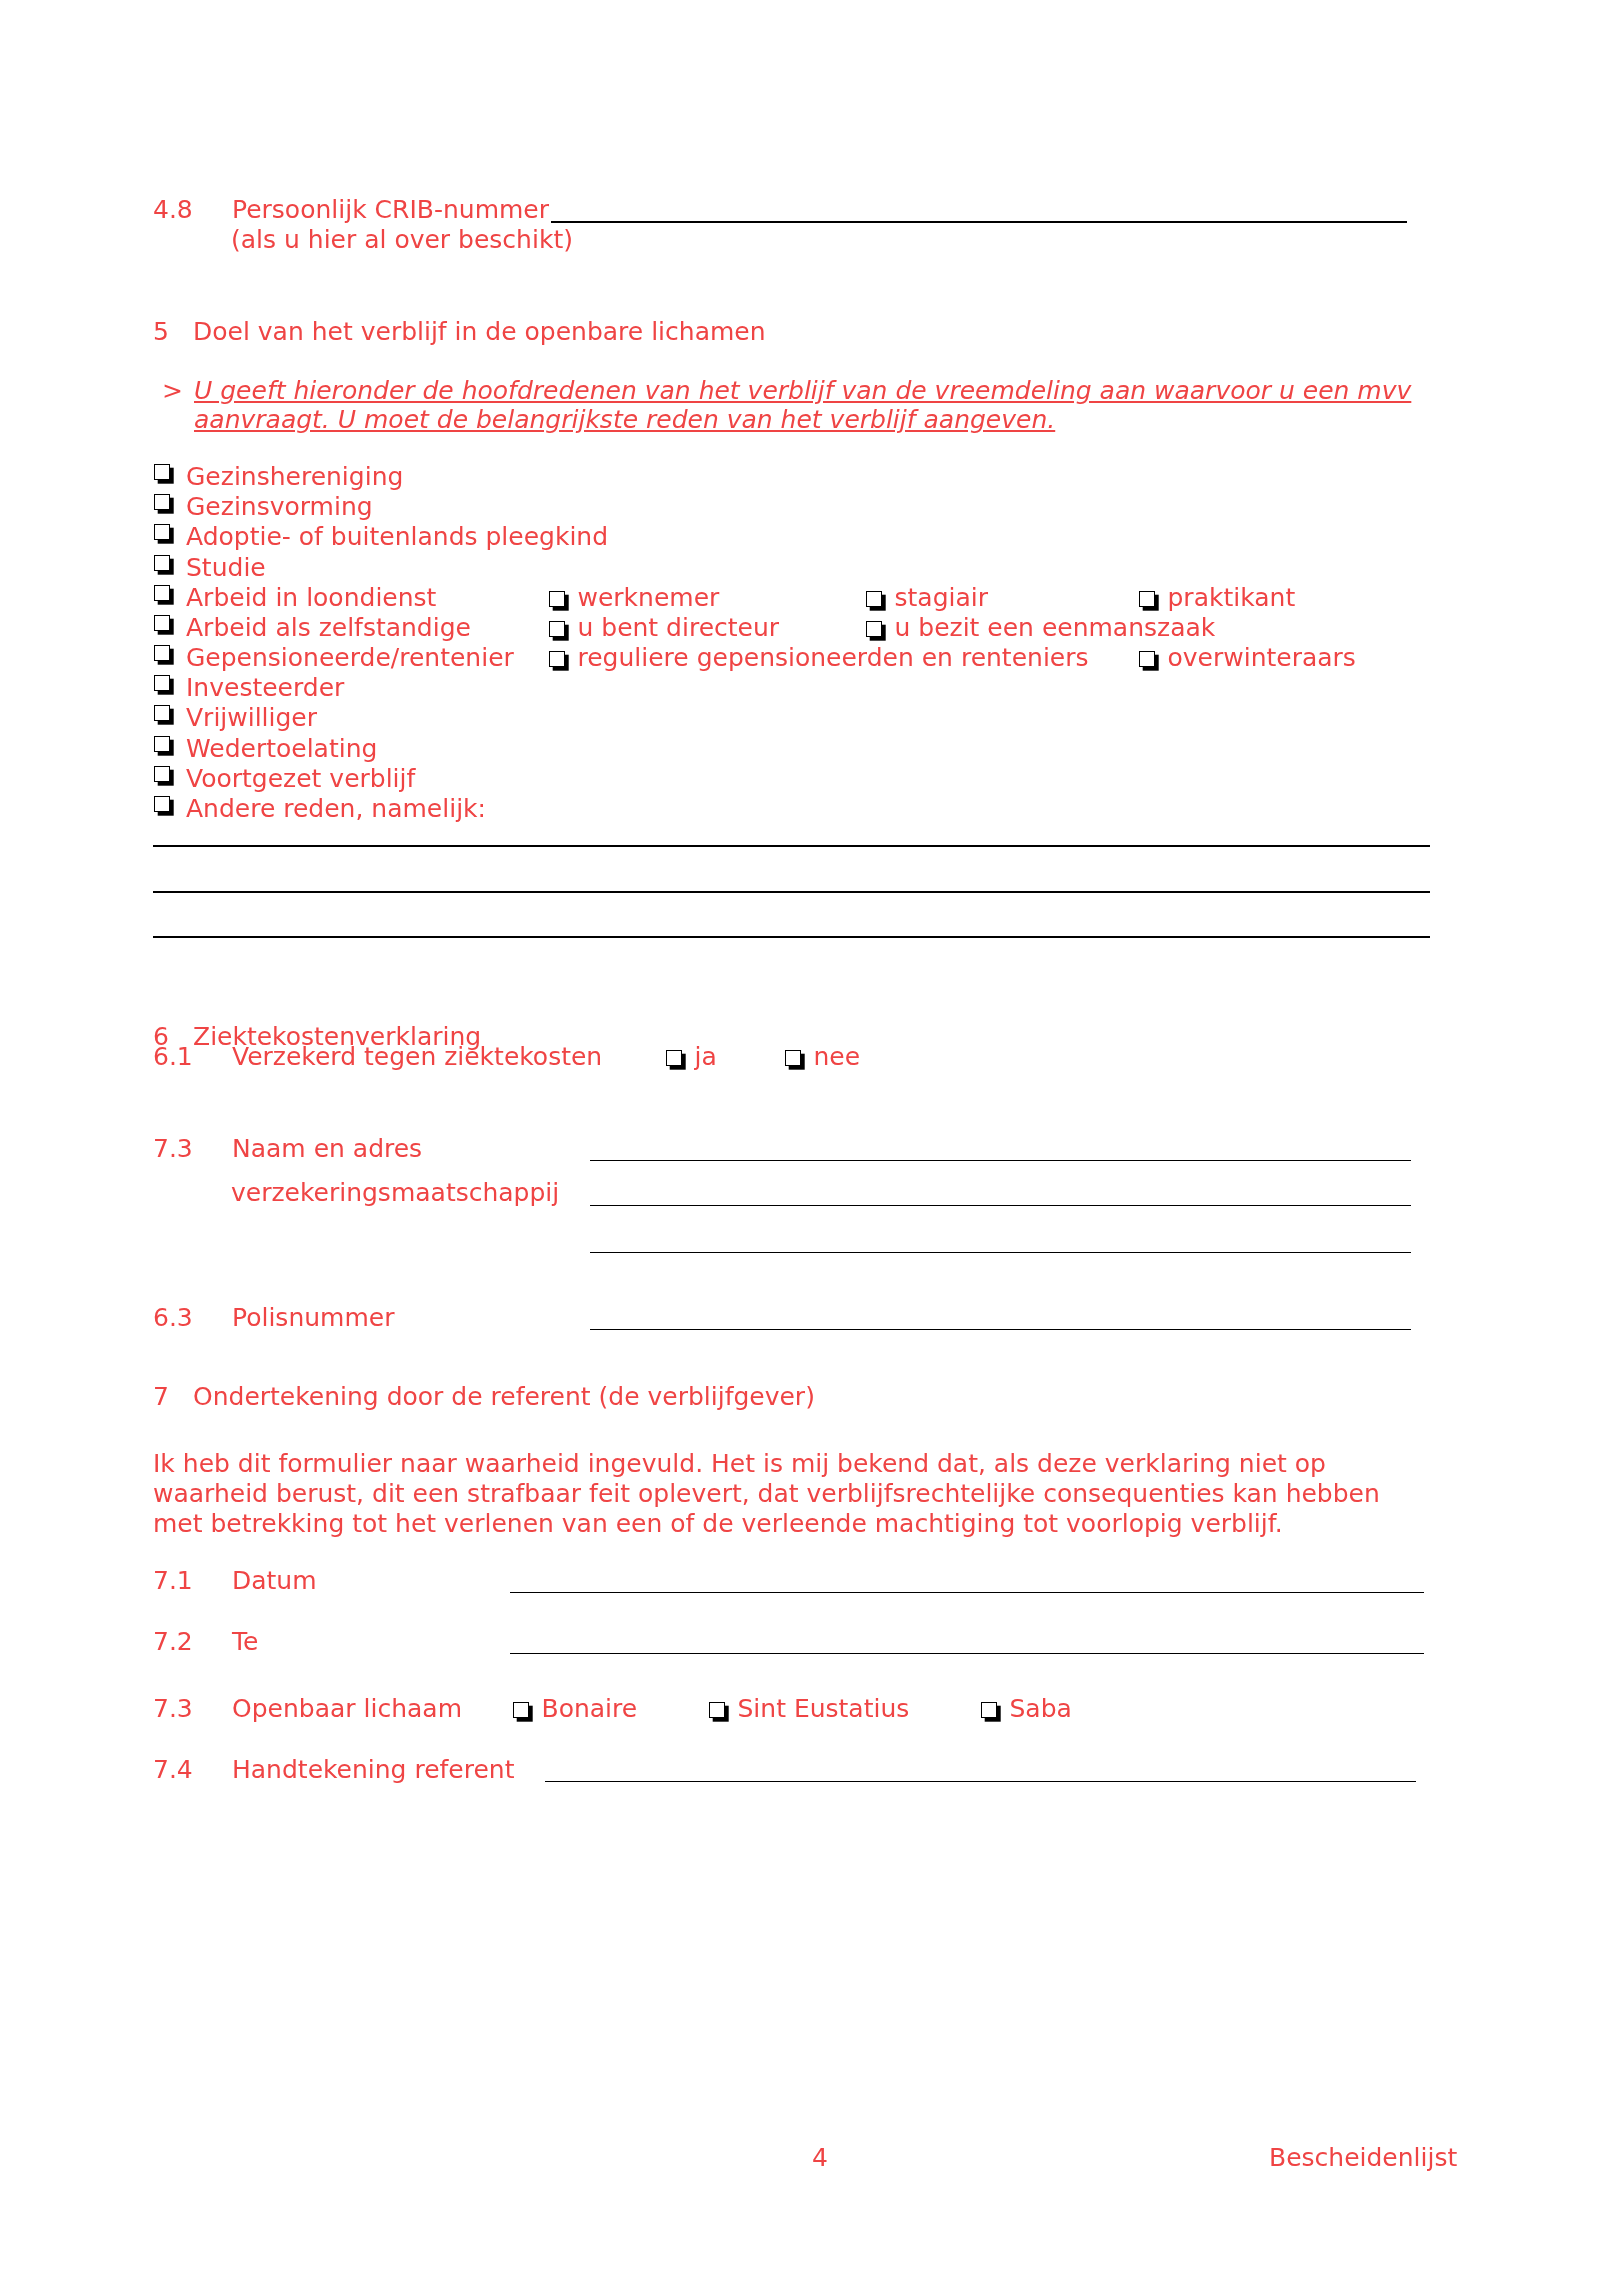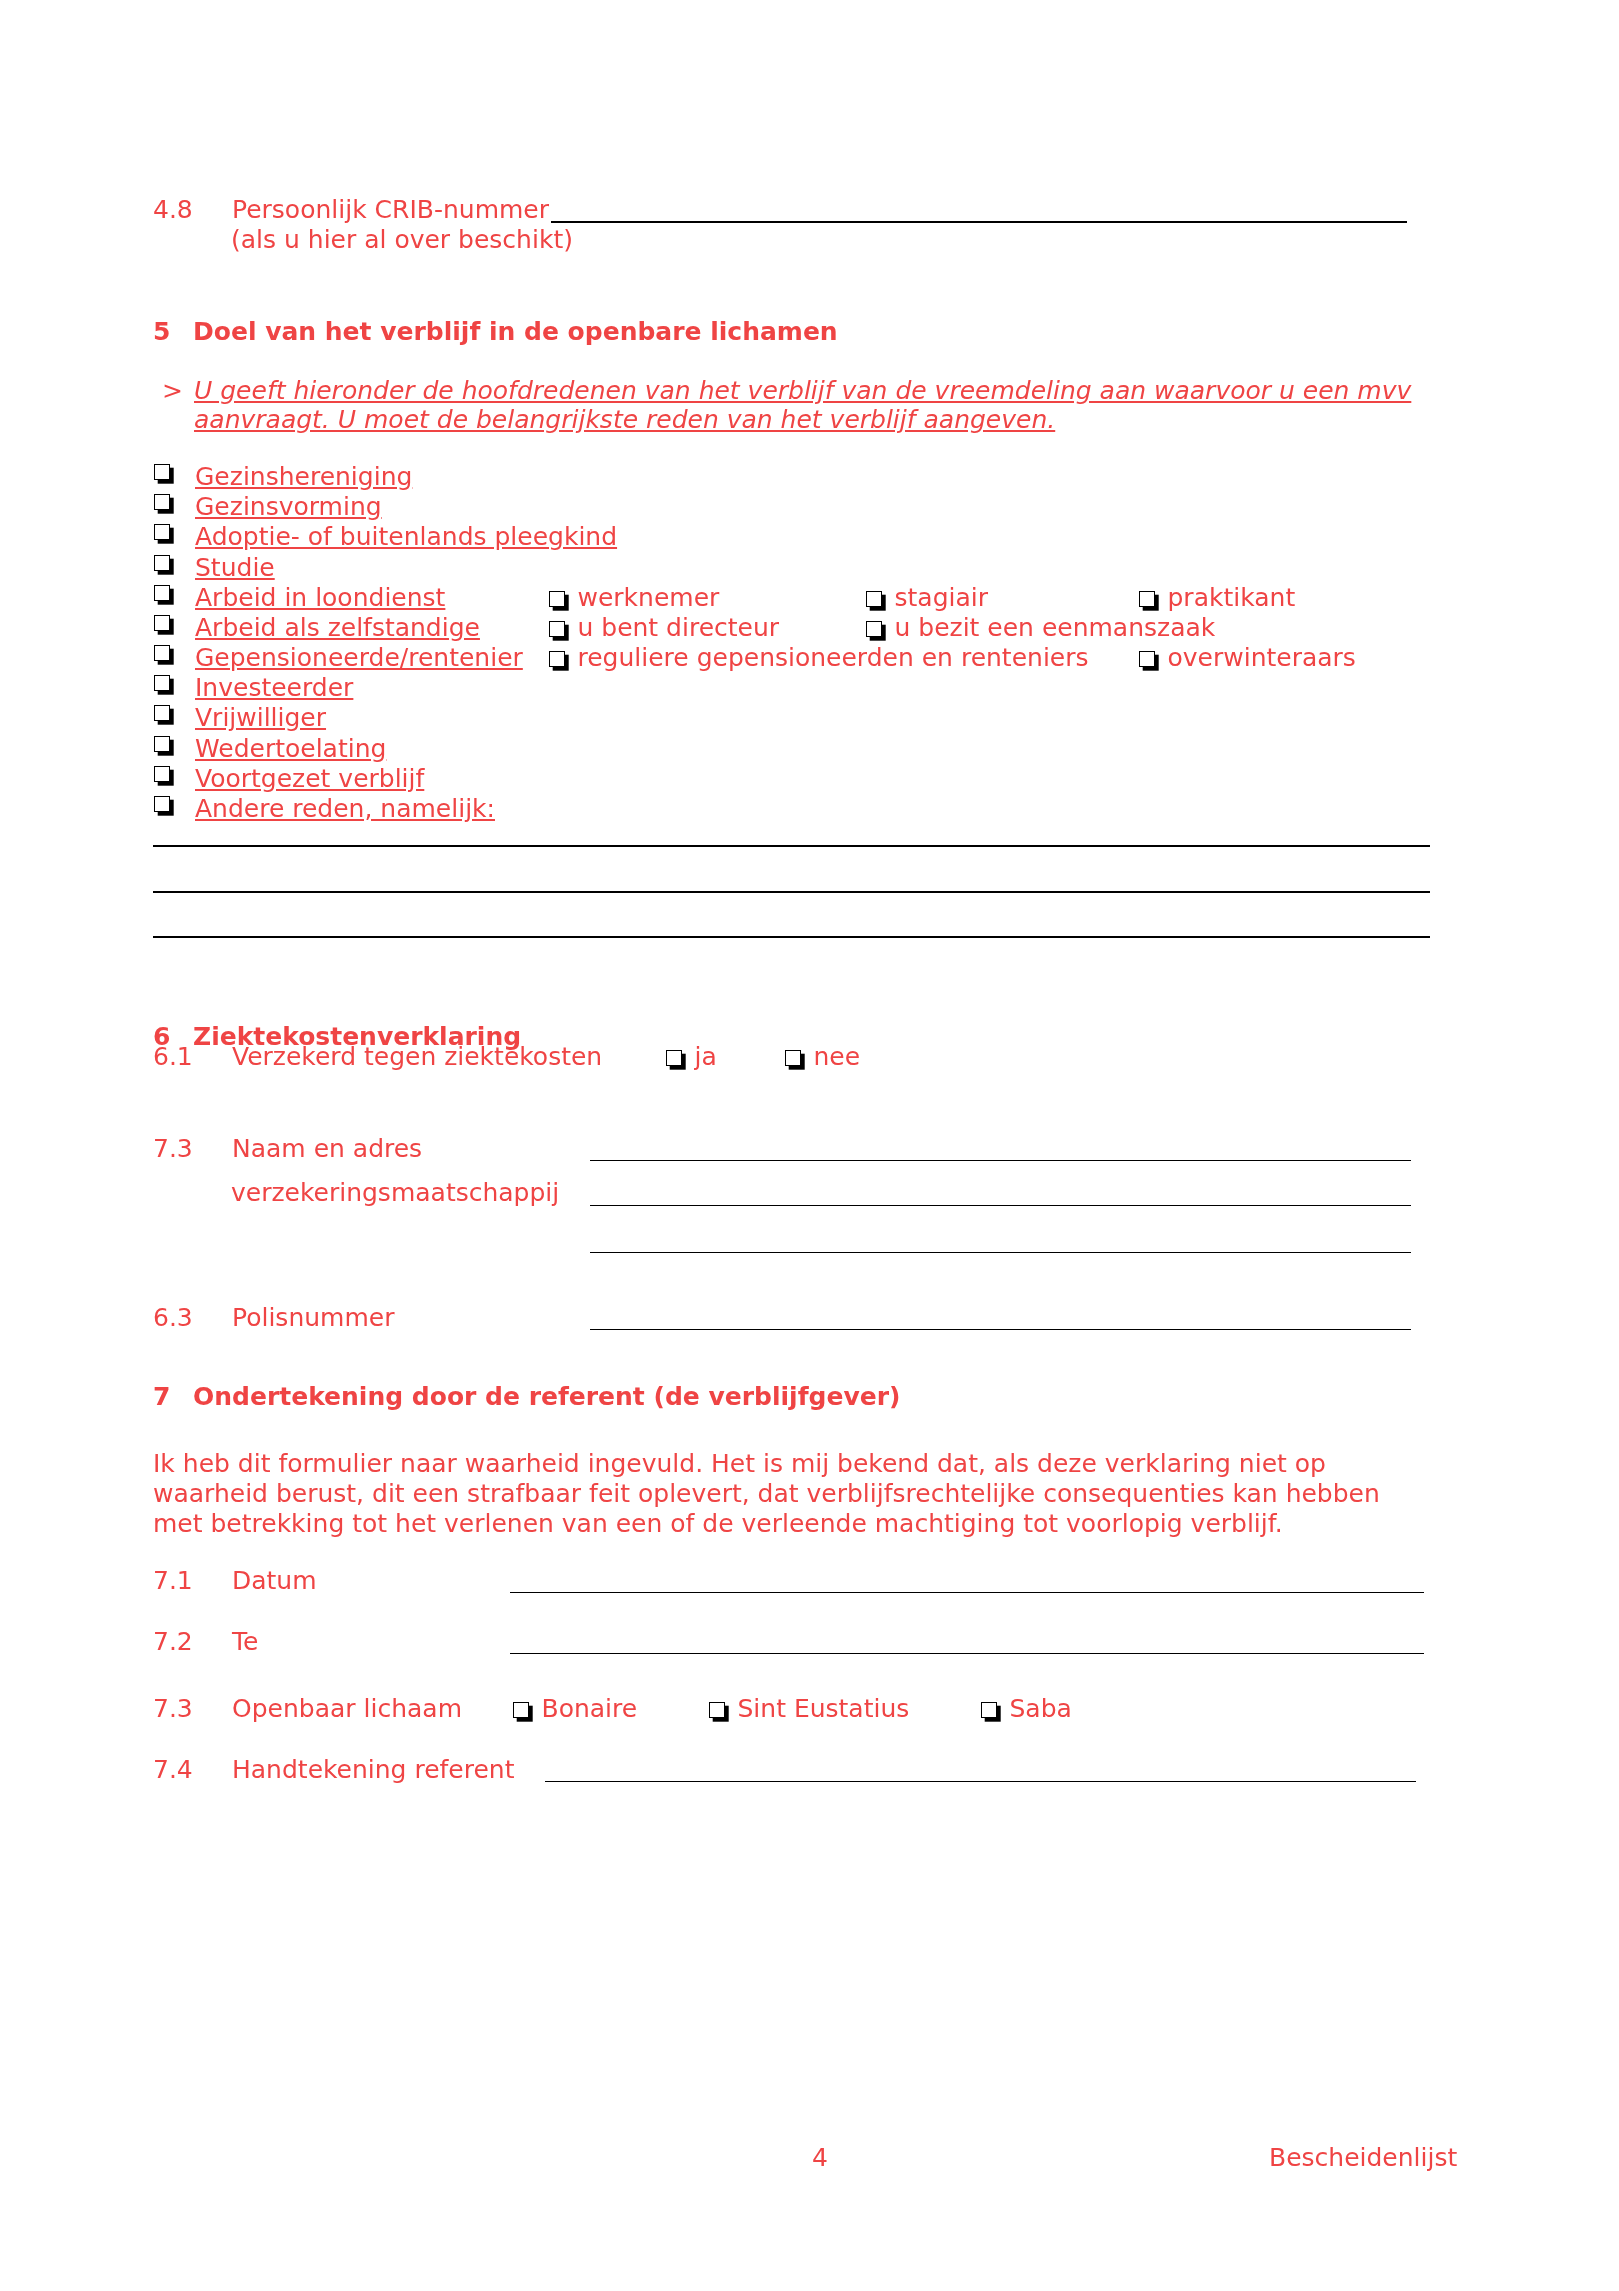--- a/index.html
+++ b/index.html
@@ -3,33 +3,33 @@
 <meta charset="utf-8">
 <style>
   html,body{margin:0;padding:0;background:#fff;}
   .page{
     position:relative;width:1619px;height:2292px;background:#ffffff;
     font-family:"DejaVu Sans","Liberation Sans",sans-serif;
     font-size:25px;color:#ef4444;line-height:25px;
   }
   .row{position:absolute;left:153px;white-space:nowrap;}
   .num{display:inline-block;width:79px;}
-  .sec{position:absolute;left:153px;font-weight:bold;white-space:nowrap;}
+  .sec{position:absolute;left:153px;font-weight:normal;white-space:nowrap;}
   .sec .secnum{display:inline-block;width:40px;}
   .intro{position:absolute;left:162px;width:1270px;font-style:italic;line-height:29px;}
   .intro .marker{position:absolute;left:0;top:0;}
   .intro .itext{display:block;margin-left:32px;text-decoration:underline;}
   .para{position:absolute;left:153px;width:1275px;line-height:30px;}
   .opt{position:absolute;left:153px;height:30px;white-space:nowrap;}
   .cb{
     display:inline-block;width:13.7px;height:13.7px;background:#fff;
     border:1.8px solid #000;box-shadow:3.7px 3.7px 0 0 #000;
   }
   .opt > .cb{position:absolute;left:0.9px;top:0;}
-  .olbl{position:absolute;left:42px;top:0;text-decoration:underline;}
+  .olbl{position:absolute;left:33px;top:0;}
   .sub{position:absolute;top:0;white-space:nowrap;}
   .sub .cb, .inlinecb .cb{vertical-align:-0.9px;margin-right:12.8px;}
   .inlinecb{position:absolute;top:0;white-space:nowrap;}
   .wline{position:absolute;height:0;border-top:1.8px solid #000;}
   .wline.thick{border-top-width:2.7px;}
   .footer-page{position:absolute;white-space:nowrap;}
   .footer-right{position:absolute;white-space:nowrap;}
 </style>
 </head>
 <body>

